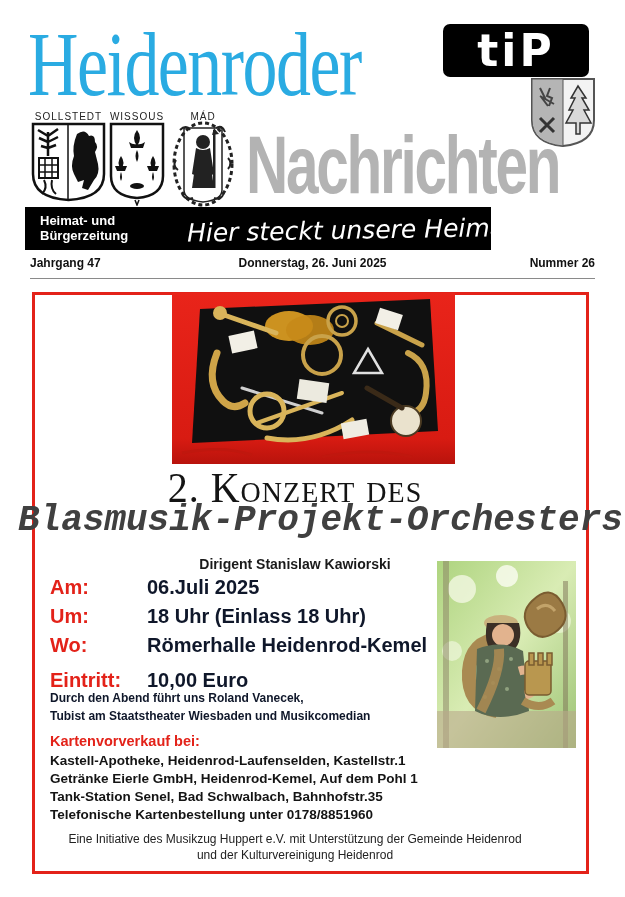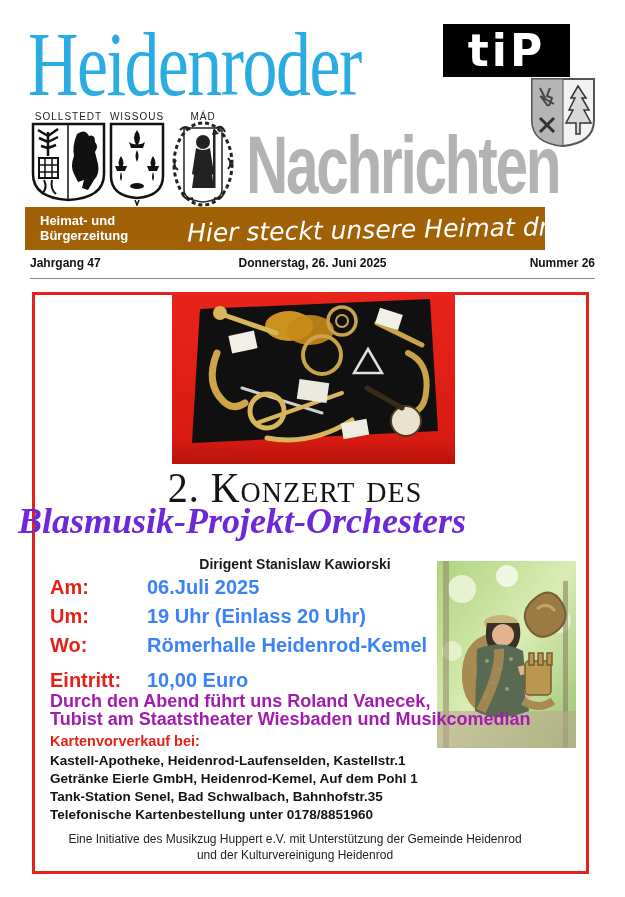--- a/index.html
+++ b/index.html
@@ -11,41 +11,41 @@
 
   
   .paper-title{
     left:28px;top:18px;
     font-family:"Liberation Serif",serif;
     font-size:92px;line-height:1;color:#2aabe2;
     transform:scaleX(0.76);transform-origin:left top;
     white-space:nowrap;letter-spacing:-2px;
   }
   .tip-logo{
-    left:443px;top:24px;width:127px;height:53px;
-    background:#000;border-radius:0;
+    left:443px;top:24px;width:146px;height:53px;
+    background:#000;border-radius:7px;
     display:flex;align-items:center;justify-content:center;
   }
   .tip-logo span{
     color:#fff;font-weight:bold;font-size:44px;line-height:1;
     letter-spacing:3px;font-family:"DejaVu Sans",sans-serif;
   }
   .subtitle{
     left:246px;top:124px;
     font-weight:bold;font-size:78px;line-height:1;color:#b3b3b3;
     transform:scaleX(0.75) scaleY(1.04);transform-origin:left top;
     white-space:nowrap;letter-spacing:-3px;
   }
   .crest-label{
     font-size:10px;color:#222;letter-spacing:1px;text-align:center;
     font-family:"Liberation Sans",sans-serif;
   }
   
   .banner{
-    left:25px;top:207px;width:520px;height:43px;background:#a16207;
+    left:25px;top:207px;width:466px;height:43px;background:#000000;
   }
   .banner .zeitung{
     position:absolute;left:15px;top:6px;color:#fff;font-weight:bold;
     font-size:13px;line-height:15px;
   }
   .banner .slogan{
     position:absolute;left:162px;top:4px;width:410px;color:#fff;
     font-style:italic;font-size:25px;line-height:38px;white-space:nowrap;
     font-family:"DejaVu Sans",sans-serif;transform:rotate(-1deg);
   }
@@ -62,32 +62,32 @@
   }
   .photo-instruments{left:172px;top:293px;width:283px;height:171px;}
   .photo-tuba{left:437px;top:561px;width:139px;height:187px;}
   .h-konzert{
     left:35px;top:462px;width:520px;text-align:center;
     font-family:"Liberation Serif",serif;font-size:40px;color:#141414;
     font-variant:small-caps;letter-spacing:1px;
     transform:scaleY(1.08);transform-origin:center top;white-space:nowrap;
   }
   .h-script{
-    left:18px;top:500px;width:555px;text-align:left;
-    font-family:Liberation Serif, serif;font-style:italic;font-weight:bold;
-    font-size:36px;color:#6d28d9;white-space:nowrap;letter-spacing:0px;
+    left:18px;top:500px;width:555px;text-align:right;
+    font-family:Liberation Mono, monospace;font-style:italic;font-weight:bold;
+    font-size:36px;color:#404040;white-space:nowrap;letter-spacing:0px;
   }
   .h-dirigent{
     left:35px;top:556px;width:520px;text-align:center;
     font-weight:bold;font-size:14px;color:#1a1a1a;
   }
   .detail-row{left:50px;width:380px;font-weight:bold;font-size:20px;white-space:nowrap;}
   .detail-row .lab{color:#e32219;display:inline-block;width:97px;}
-  .detail-row .val{color:#3b82f6;}
-  .host-line{left:50px;font-weight:bold;font-size:18px;color:#a21caf;white-space:nowrap;}
+  .detail-row .val{color:#0f172a;}
+  .host-line{left:50px;font-weight:bold;font-size:12px;color:#0f172a;white-space:nowrap;}
   .presale-head{left:50px;font-weight:bold;font-size:14.5px;color:#e32219;}
   .presale-item{left:50px;font-weight:bold;font-size:13.5px;color:#141414;white-space:nowrap;}
   .footer-line{left:40px;width:510px;text-align:center;font-size:12px;color:#222;}
 </style>
 </head>
 <body>
 
 <div class="abs paper-title">Heidenroder</div>
 
 <div class="abs tip-logo">
@@ -211,21 +211,21 @@
 </div>
 
 <div class="abs h-konzert">2. Konzert des</div>
 <div class="abs h-script">Blasmusik-Projekt-Orchesters</div>
 <div class="abs h-dirigent">Dirigent Stanislaw Kawiorski</div>
 
 <div class="abs detail-row" style="top:576px;">
   <span class="lab">Am:</span><span class="val">06.Juli 2025</span>
 </div>
 <div class="abs detail-row" style="top:605px;">
-  <span class="lab">Um:</span><span class="val">19 Uhr (Einlass 20 Uhr)</span>
+  <span class="lab">Um:</span><span class="val">18 Uhr (Einlass 18 Uhr)</span>
 </div>
 <div class="abs detail-row" style="top:634px;">
   <span class="lab">Wo:</span><span class="val">Römerhalle Heidenrod-Kemel</span>
 </div>
 <div class="abs detail-row" style="top:663px;margin-top:6px;">
   <span class="lab">Eintritt:</span><span class="val">10,00 Euro</span>
 </div>
 
 <div class="abs photo-tuba">
   <svg width="139" height="187" viewBox="0 0 139 187">

